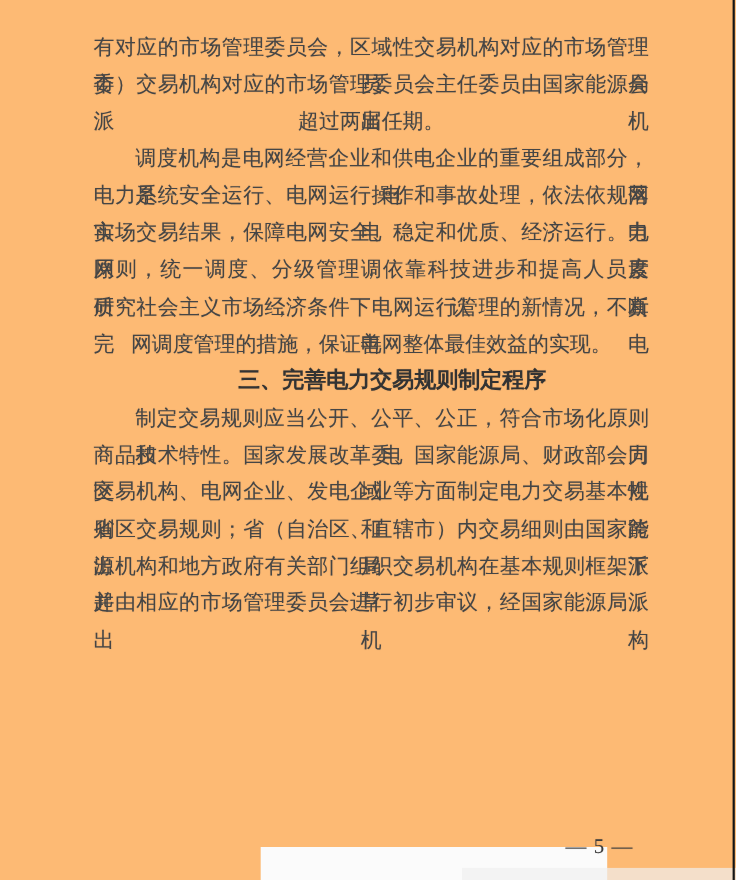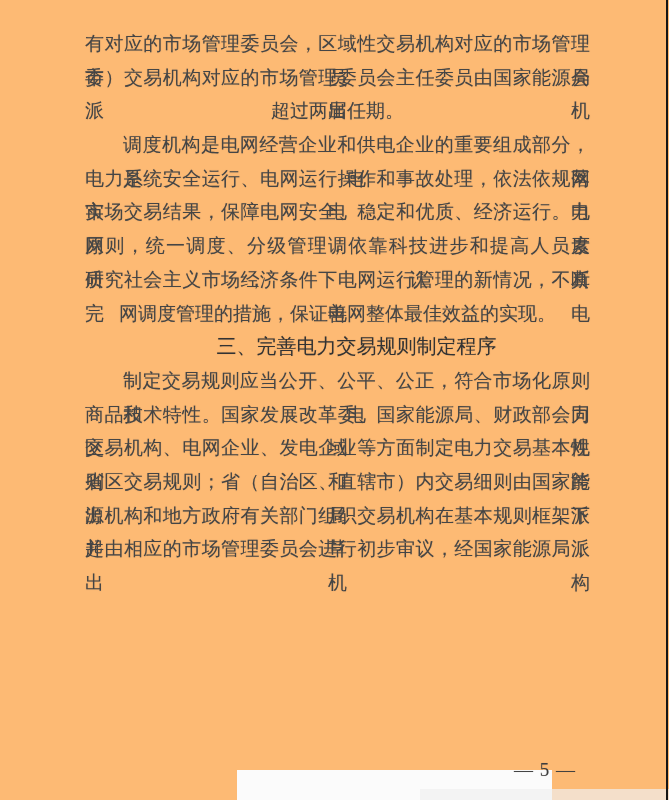--- a/index.html
+++ b/index.html
@@ -60,21 +60,21 @@
     text-align-last: justify;
   }
   .line.indent {
     padding-left: 38px;
   }
   .line.short {
     text-align: center;
   }
   .line.heading {
     font-family: "Liberation Sans", "DejaVu Sans", sans-serif;
-    font-weight: normal;
+    font-weight: bold;
     color: #333333;
     font-size: 20px;
     text-shadow: 0 0 1px rgba(60,60,60,0.3);
   }
   .page-number {
     position: absolute;
     left: 514px;
     top: 756px;
     width: 80px;
     font-size: 19px;

